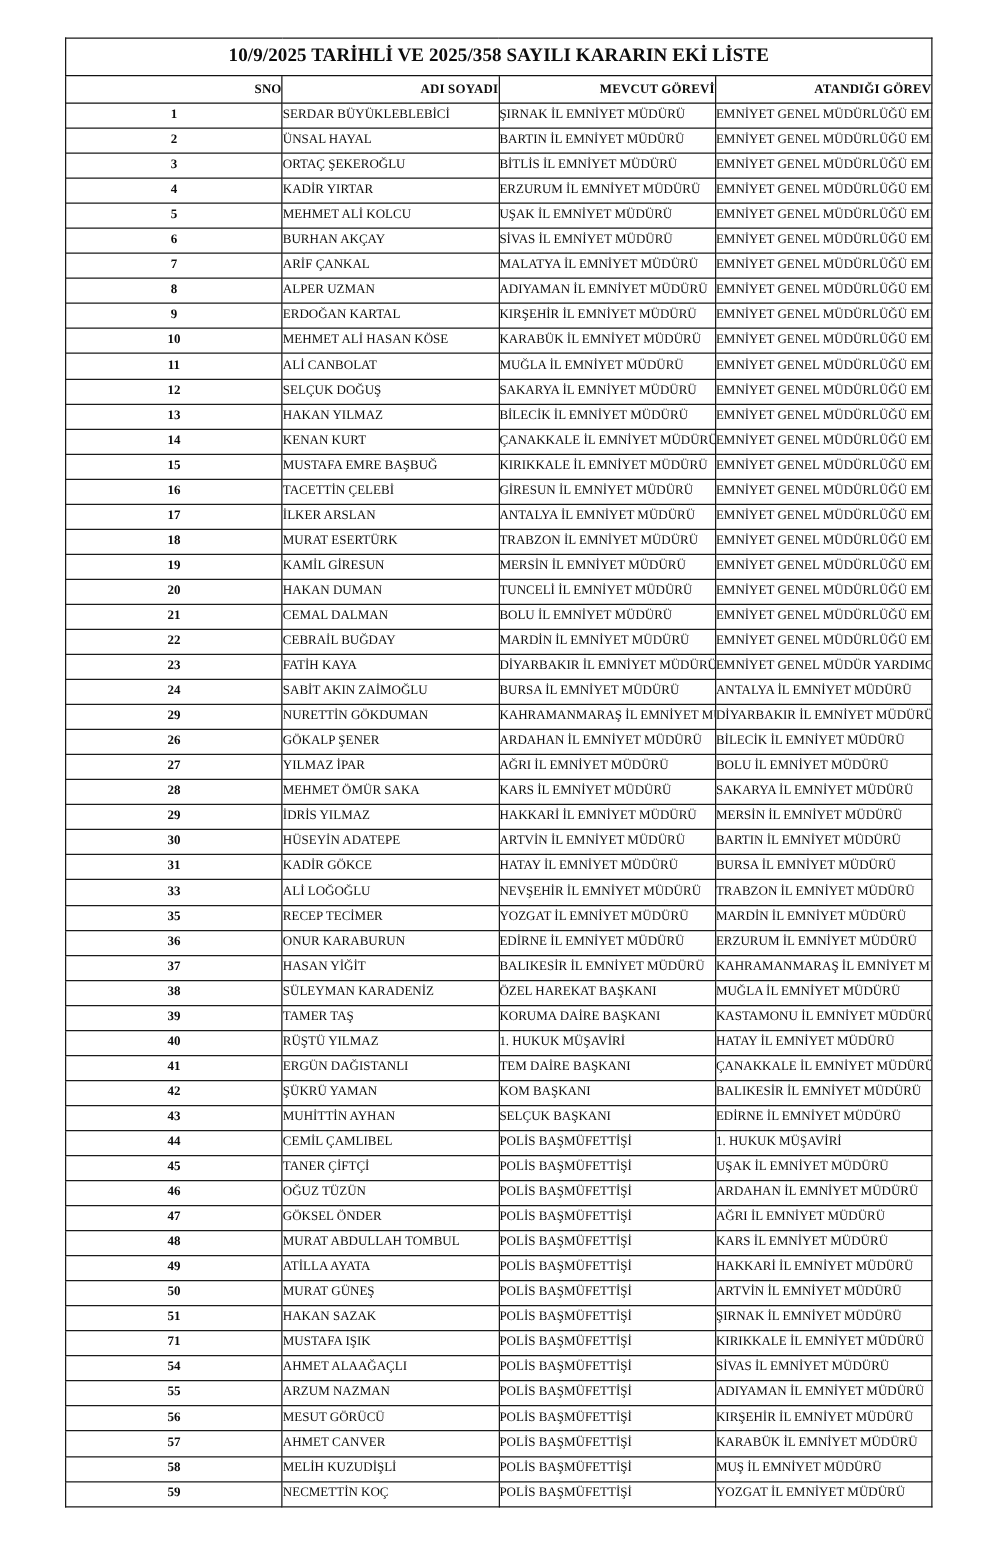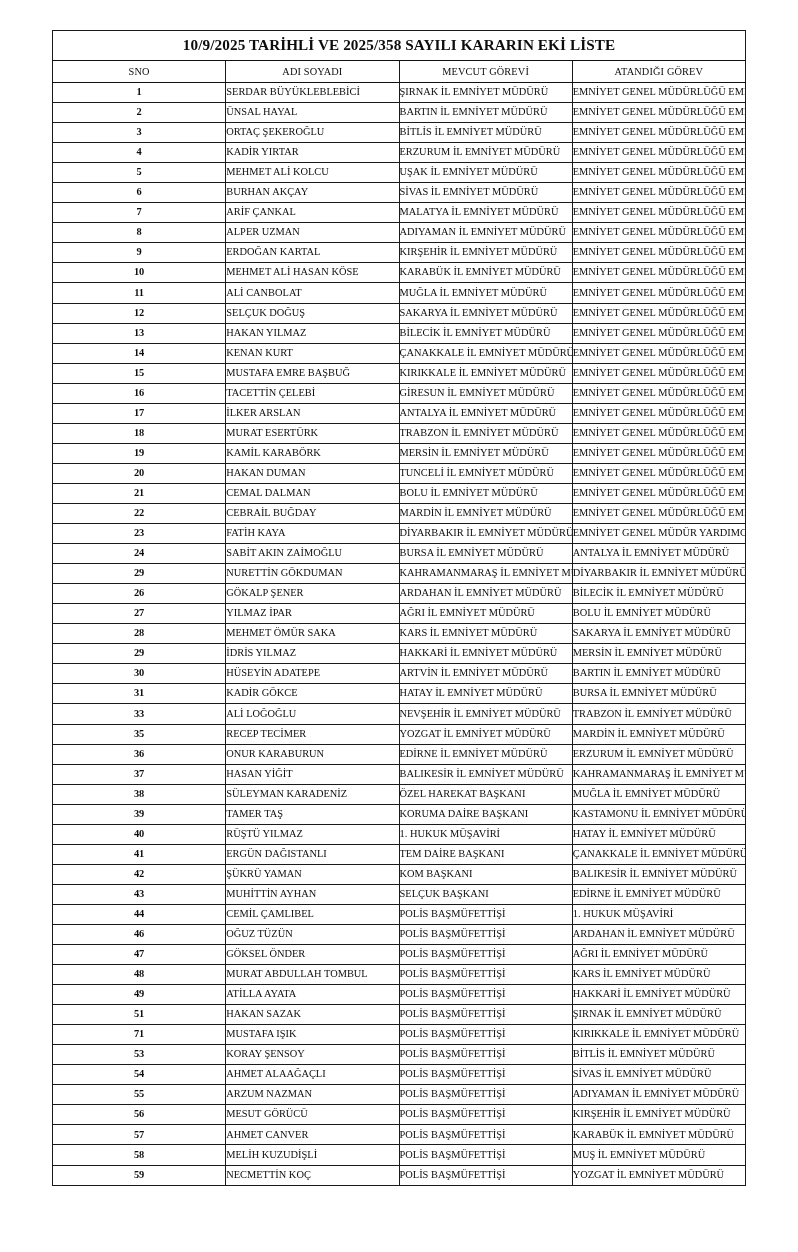--- a/index.html
+++ b/index.html
@@ -44,23 +44,23 @@
     text-align: center;
     font-weight: bold;
     font-size: 15.2px;
     letter-spacing: 0.1px;
     padding: 1px 0 3px 0;
     border-bottom: 1.4px solid #111;
   }
   
   tr.header-row th {
     height: 18px;
-    font-weight: normal;
+    font-weight: bold;
     font-size: 10.3px;
-    text-align: center;
+    text-align: right;
     letter-spacing: 0.15px;
     padding: 1px 0 2px 0;
     border-bottom: 1.4px solid #111;
   }
   
   tr.data-row td {
     height: 19.05px;
     font-size: 10.4px;
     line-height: 1.05;
     white-space: nowrap;
@@ -208,21 +208,21 @@
             <td class="c-assigned">EMNİYET GENEL MÜDÜRLÜĞÜ EMRİNE</td>
           </tr>
           <tr class="data-row">
             <td class="c-sno">18</td>
             <td class="c-name">MURAT ESERTÜRK</td>
             <td class="c-current">TRABZON İL EMNİYET MÜDÜRÜ</td>
             <td class="c-assigned">EMNİYET GENEL MÜDÜRLÜĞÜ EMRİNE</td>
           </tr>
           <tr class="data-row">
             <td class="c-sno">19</td>
-            <td class="c-name">KAMİL KARABÖRK</td>
+            <td class="c-name">KAMİL GİRESUN</td>
             <td class="c-current">MERSİN İL EMNİYET MÜDÜRÜ</td>
             <td class="c-assigned">EMNİYET GENEL MÜDÜRLÜĞÜ EMRİNE</td>
           </tr>
           <tr class="data-row">
             <td class="c-sno">20</td>
             <td class="c-name">HAKAN DUMAN</td>
             <td class="c-current">TUNCELİ İL EMNİYET MÜDÜRÜ</td>
             <td class="c-assigned">EMNİYET GENEL MÜDÜRLÜĞÜ EMRİNE</td>
           </tr>
           <tr class="data-row">
@@ -351,20 +351,26 @@
             <td class="c-current">SELÇUK BAŞKANI</td>
             <td class="c-assigned">EDİRNE İL EMNİYET MÜDÜRÜ</td>
           </tr>
           <tr class="data-row">
             <td class="c-sno">44</td>
             <td class="c-name">CEMİL ÇAMLIBEL</td>
             <td class="c-current">POLİS BAŞMÜFETTİŞİ</td>
             <td class="c-assigned">1. HUKUK MÜŞAVİRİ</td>
           </tr>
           <tr class="data-row">
+            <td class="c-sno">45</td>
+            <td class="c-name">TANER ÇİFTÇİ</td>
+            <td class="c-current">POLİS BAŞMÜFETTİŞİ</td>
+            <td class="c-assigned">UŞAK İL EMNİYET MÜDÜRÜ</td>
+          </tr>
+          <tr class="data-row">
             <td class="c-sno">46</td>
             <td class="c-name">OĞUZ TÜZÜN</td>
             <td class="c-current">POLİS BAŞMÜFETTİŞİ</td>
             <td class="c-assigned">ARDAHAN İL EMNİYET MÜDÜRÜ</td>
           </tr>
           <tr class="data-row">
             <td class="c-sno">47</td>
             <td class="c-name">GÖKSEL ÖNDER</td>
             <td class="c-current">POLİS BAŞMÜFETTİŞİ</td>
             <td class="c-assigned">AĞRI İL EMNİYET MÜDÜRÜ</td>
@@ -375,36 +381,36 @@
             <td class="c-current">POLİS BAŞMÜFETTİŞİ</td>
             <td class="c-assigned">KARS İL EMNİYET MÜDÜRÜ</td>
           </tr>
           <tr class="data-row">
             <td class="c-sno">49</td>
             <td class="c-name">ATİLLA AYATA</td>
             <td class="c-current">POLİS BAŞMÜFETTİŞİ</td>
             <td class="c-assigned">HAKKARİ İL EMNİYET MÜDÜRÜ</td>
           </tr>
           <tr class="data-row">
+            <td class="c-sno">50</td>
+            <td class="c-name">MURAT GÜNEŞ</td>
+            <td class="c-current">POLİS BAŞMÜFETTİŞİ</td>
+            <td class="c-assigned">ARTVİN İL EMNİYET MÜDÜRÜ</td>
+          </tr>
+          <tr class="data-row">
             <td class="c-sno">51</td>
             <td class="c-name">HAKAN SAZAK</td>
             <td class="c-current">POLİS BAŞMÜFETTİŞİ</td>
             <td class="c-assigned">ŞIRNAK İL EMNİYET MÜDÜRÜ</td>
           </tr>
           <tr class="data-row">
             <td class="c-sno">71</td>
             <td class="c-name">MUSTAFA IŞIK</td>
             <td class="c-current">POLİS BAŞMÜFETTİŞİ</td>
             <td class="c-assigned">KIRIKKALE İL EMNİYET MÜDÜRÜ</td>
-          </tr>
-          <tr class="data-row">
-            <td class="c-sno">53</td>
-            <td class="c-name">KORAY ŞENSOY</td>
-            <td class="c-current">POLİS BAŞMÜFETTİŞİ</td>
-            <td class="c-assigned">BİTLİS İL EMNİYET MÜDÜRÜ</td>
           </tr>
           <tr class="data-row">
             <td class="c-sno">54</td>
             <td class="c-name">AHMET ALAAĞAÇLI</td>
             <td class="c-current">POLİS BAŞMÜFETTİŞİ</td>
             <td class="c-assigned">SİVAS İL EMNİYET MÜDÜRÜ</td>
           </tr>
           <tr class="data-row">
             <td class="c-sno">55</td>
             <td class="c-name">ARZUM NAZMAN</td>

